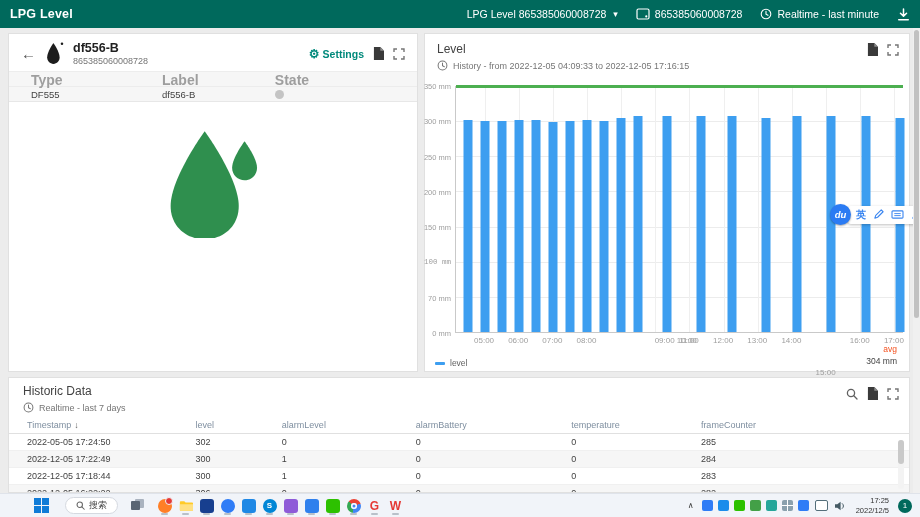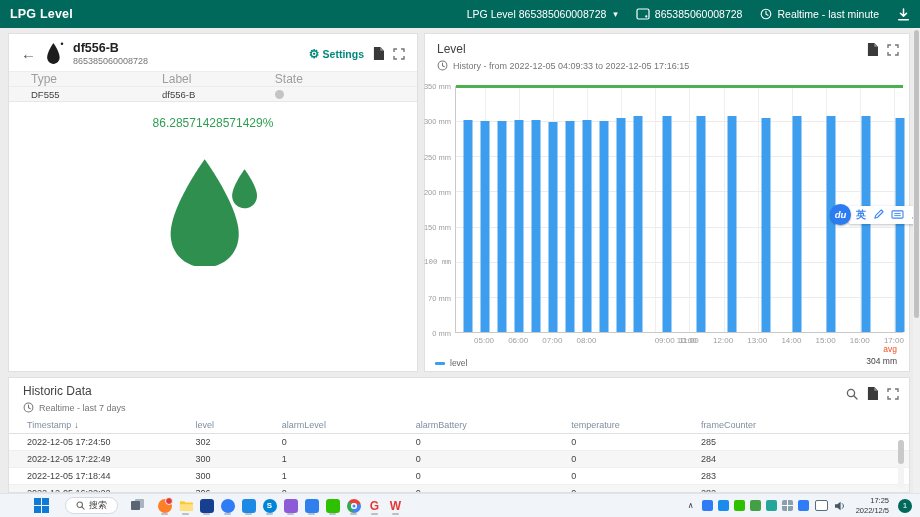--- a/index.html
+++ b/index.html
@@ -26,21 +26,21 @@
   .device-card{left:8px;top:5px;width:410px;height:339px;}
   .dev-header{display:flex;align-items:center;gap:9px;padding:7px 12px 5px;}
   .back-arrow{font-size:15px;color:#555;line-height:1;}
   .dev-titles .t1{font-size:12.5px;font-weight:bold;color:#212121;}
   .dev-titles .t2{font-size:9px;color:#757575;margin-top:1px;}
   .dev-actions{margin-left:auto;display:flex;align-items:center;gap:9px;}
   .settings-btn{display:flex;align-items:center;gap:3px;color:#00897b;font-weight:bold;font-size:10.5px;}
   .gear{font-size:12px;line-height:1;}
   .dev-table-head,.dev-table-row{display:grid;grid-template-columns:36% 31% 33%;
     padding:0 22px;box-sizing:border-box;align-items:center;background:#f6f6f6;}
-  .dev-table-head{height:15px;font-size:12px;color:#9e9e9e;border-top:1px solid #ededed;}
+  .dev-table-head{height:15px;font-size:14px;color:#9e9e9e;border-top:1px solid #ededed;font-weight:bold;}
   .dev-table-row{height:16px;font-size:9.5px;color:#424242;border-top:1px solid #ececec;border-bottom:1px solid #e7e7e7;}
   .state-dot{width:9px;height:9px;border-radius:50%;background:#c4c4c4;}
   .percentage{text-align:center;margin-top:14px;font-size:12px;color:#2e9e53;}
   .drop-wrap{display:flex;justify-content:center;margin-top:14px;}
 
   
   .level-card{left:424px;top:5px;width:486px;height:339px;}
   .lvl-header{padding:8px 12px 0;position:relative;}
   .lvl-title{font-size:12px;color:#424242;}
   .sub-row{display:flex;align-items:center;gap:5px;margin-top:4px;font-size:9px;color:#757575;}
@@ -187,21 +187,20 @@
       <span>Type</span>
       <span>Label</span>
       <span>State</span>
     </div>
     <div class="dev-table-row">
       <span>DF555</span>
       <span>df556-B</span>
       <span class="state-dot"></span>
     </div>
 
-    <div class="percentage">86.28571428571429%</div>
 
     <div class="drop-wrap">
       <svg width="108" height="122" viewBox="0 0 130 146">
         <path d="M55 18C55 18 14 74 14 108c0 24 18 40 41 40s41-16 41-40C96 74 55 18 55 18Z" fill="#2f8f4e"></path>
         <path d="M103 30c0 0-15 20-15 32 0 9 7 15 15 15s15-6 15-15C118 50 103 30 103 30Z" fill="#2f8f4e"></path>
       </svg>
     </div>
   </section>
 
   <section class="card level-card">
@@ -281,21 +280,21 @@
           <span style="left: 6.4803%;">05:00</span>
           <span style="left: 14.1042%;">06:00</span>
           <span style="left: 21.7281%;">07:00</span>
           <span style="left: 29.352%;">08:00</span>
           <span style="left: 36.9759%; margin-left: 44px;">09:00</span>
           <span style="left: 44.5997%; margin-left: 32px;">10:00</span>
           <span style="left: 52.2236%;">11:00</span>
           <span style="left: 59.8475%;">12:00</span>
           <span style="left: 67.4714%;">13:00</span>
           <span style="left: 75.0953%;">14:00</span>
-          <span style="left: 82.7192%;">15:00</span>
+          <span style="left: 82.7192%; margin-top: 32px;">15:00</span>
           <span style="left: 90.3431%; text-align: center;">16:00</span>
           <span style="left: 97.967%;">17:00</span>
         </div>
     </div>
 
     <div class="lvl-footer">
       <div class="legend">
         <span class="legend-swatch"></span>
         <span>level</span>
       </div>
@@ -336,21 +335,21 @@
         <span>Timestamp</span><span class="sort-arrow">↓</span>
       </span>
       <span>level</span>
       <span>alarmLevel</span>
       <span>alarmBattery</span>
       <span>temperature</span>
       <span>frameCounter</span>
     </div>
     <div class="hist-rows">
         <div class="hist-row">
-          <span>2022-12-05 17:24:50</span>
+          <span>2022-05-05 17:24:50</span>
           <span>302</span>
           <span>0</span>
           <span>0</span>
           <span>0</span>
           <span>285</span>
         </div>
         <div class="hist-row">
           <span>2022-12-05 17:22:49</span>
           <span>300</span>
           <span>1</span>

